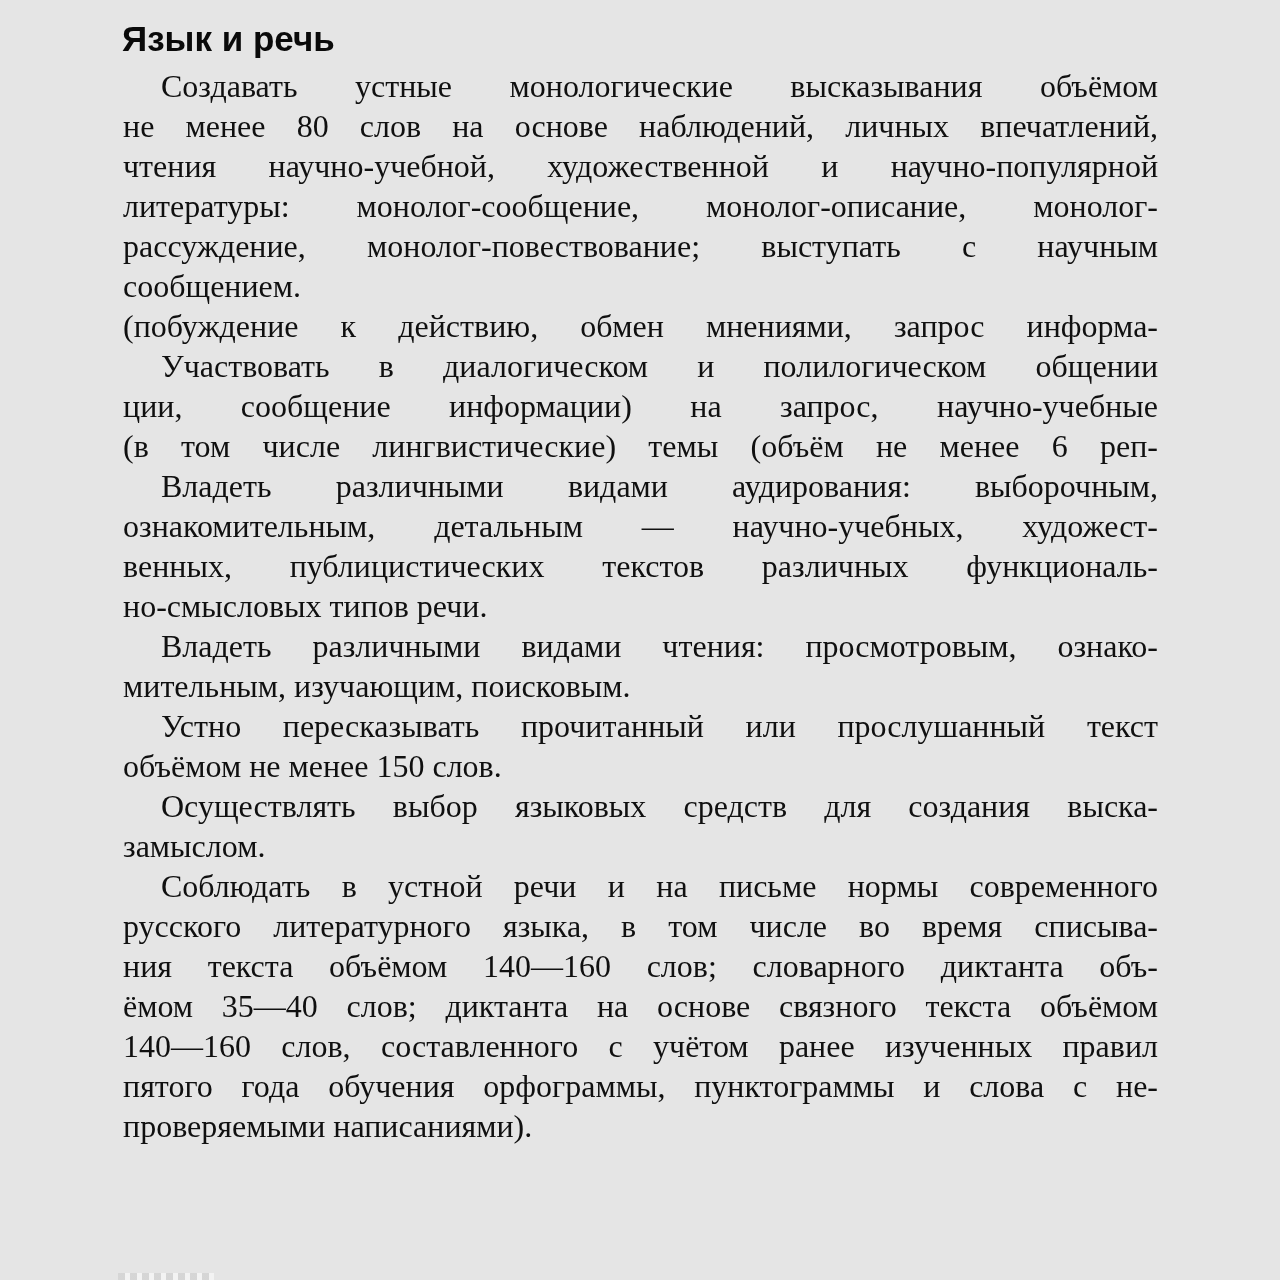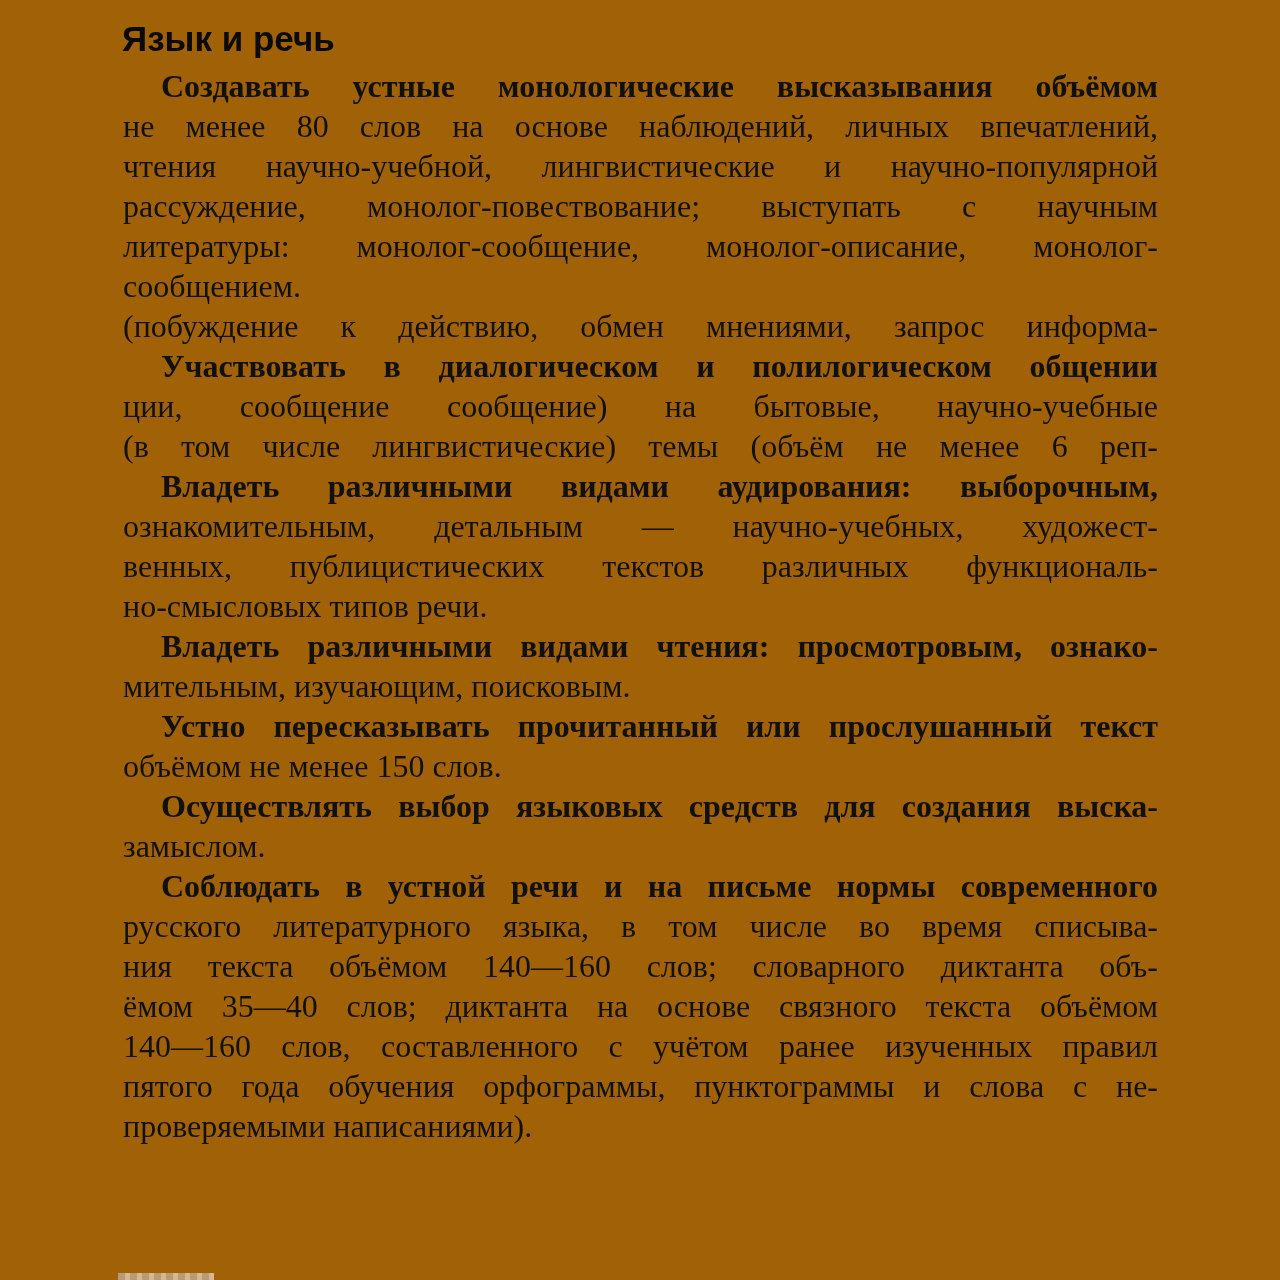--- a/index.html
+++ b/index.html
@@ -4,21 +4,21 @@
 <style>
   html, body {
     margin: 0;
     padding: 0;
     background: #ffffff;
   }
   .page {
     position: relative;
     width: 1280px;
     height: 1280px;
-    background: #a16207;
+    background: #e5e5e5;
     overflow: hidden;
     font-family: "Liberation Serif", serif;
     color: #101010;
   }
   .heading {
     position: absolute;
     left: 122px;
     top: 18px;
     margin: 0;
     font-family: "Liberation Sans", sans-serif;
@@ -41,21 +41,20 @@
   }
   .line {
     text-align: justify;
     text-align-last: justify;
     white-space: normal;
     overflow: hidden;
     height: 40px;
   }
   .line.indent {
     text-indent: 38px;
-    font-weight: bold;
   }
   .line.last {
     text-align-last: left;
   }
   
   .clipped-fragment {
     position: absolute;
     left: 118px;
     top: 1273px;
     width: 96px;
@@ -71,29 +70,29 @@
 </head>
 <body>
 
 <div class="page">
   <h1 class="heading">Язык и речь</h1>
 
   <div class="body-text" id="paragraphs">
       <div class="paragraph">
         <div class="line indent">Создавать устные монологические высказывания объёмом</div>
         <div class="line">не менее 80 слов на основе наблюдений, личных впечатлений,</div>
-        <div class="line">чтения научно-учебной, лингвистические и научно-популярной</div>
+        <div class="line">чтения научно-учебной, художественной и научно-популярной</div>
+        <div class="line">литературы: монолог-сообщение, монолог-описание, монолог-</div>
         <div class="line">рассуждение, монолог-повествование; выступать с научным</div>
-        <div class="line">литературы: монолог-сообщение, монолог-описание, монолог-</div>
         <div class="line last">сообщением.</div>
       </div>
       <div class="paragraph">
         <div class="line">(побуждение к действию, обмен мнениями, запрос информа-</div>
         <div class="line indent">Участвовать в диалогическом и полилогическом общении</div>
-        <div class="line">ции, сообщение сообщение) на бытовые, научно-учебные</div>
+        <div class="line">ции, сообщение информации) на запрос, научно-учебные</div>
         <div class="line">(в том числе лингвистические) темы (объём не менее 6 реп-</div>
       </div>
       <div class="paragraph">
         <div class="line indent">Владеть различными видами аудирования: выборочным,</div>
         <div class="line">ознакомительным, детальным — научно-учебных, художест-</div>
         <div class="line">венных, публицистических текстов различных функциональ-</div>
         <div class="line last">но-смысловых типов речи.</div>
       </div>
       <div class="paragraph">
         <div class="line indent">Владеть различными видами чтения: просмотровым, ознако-</div>

